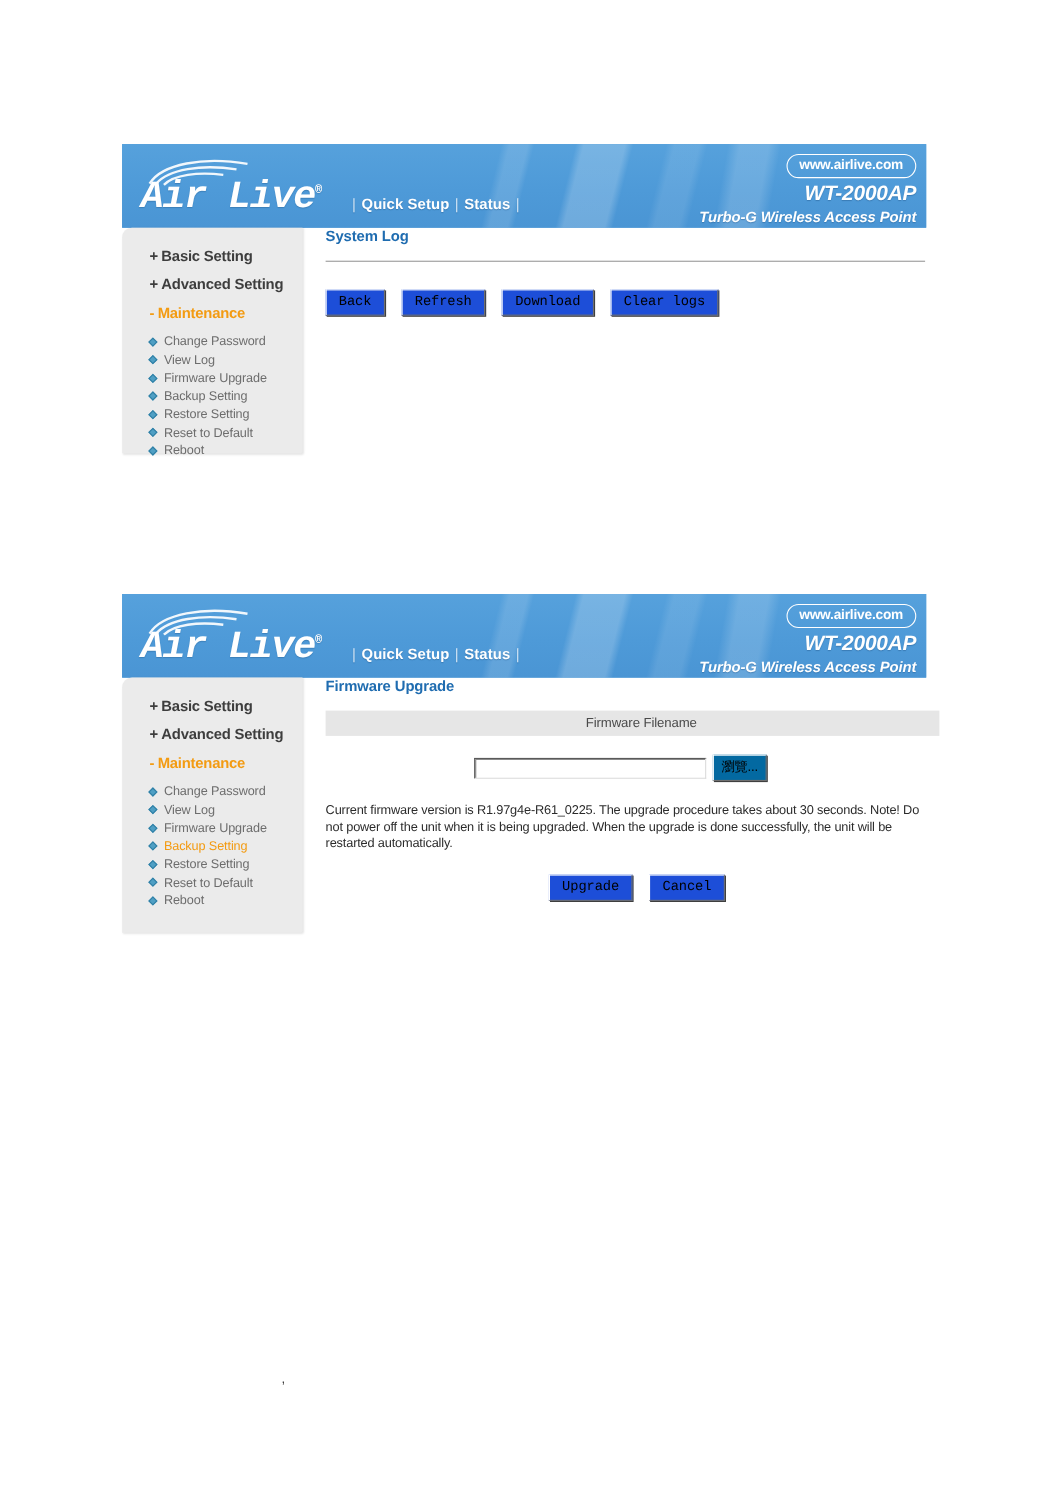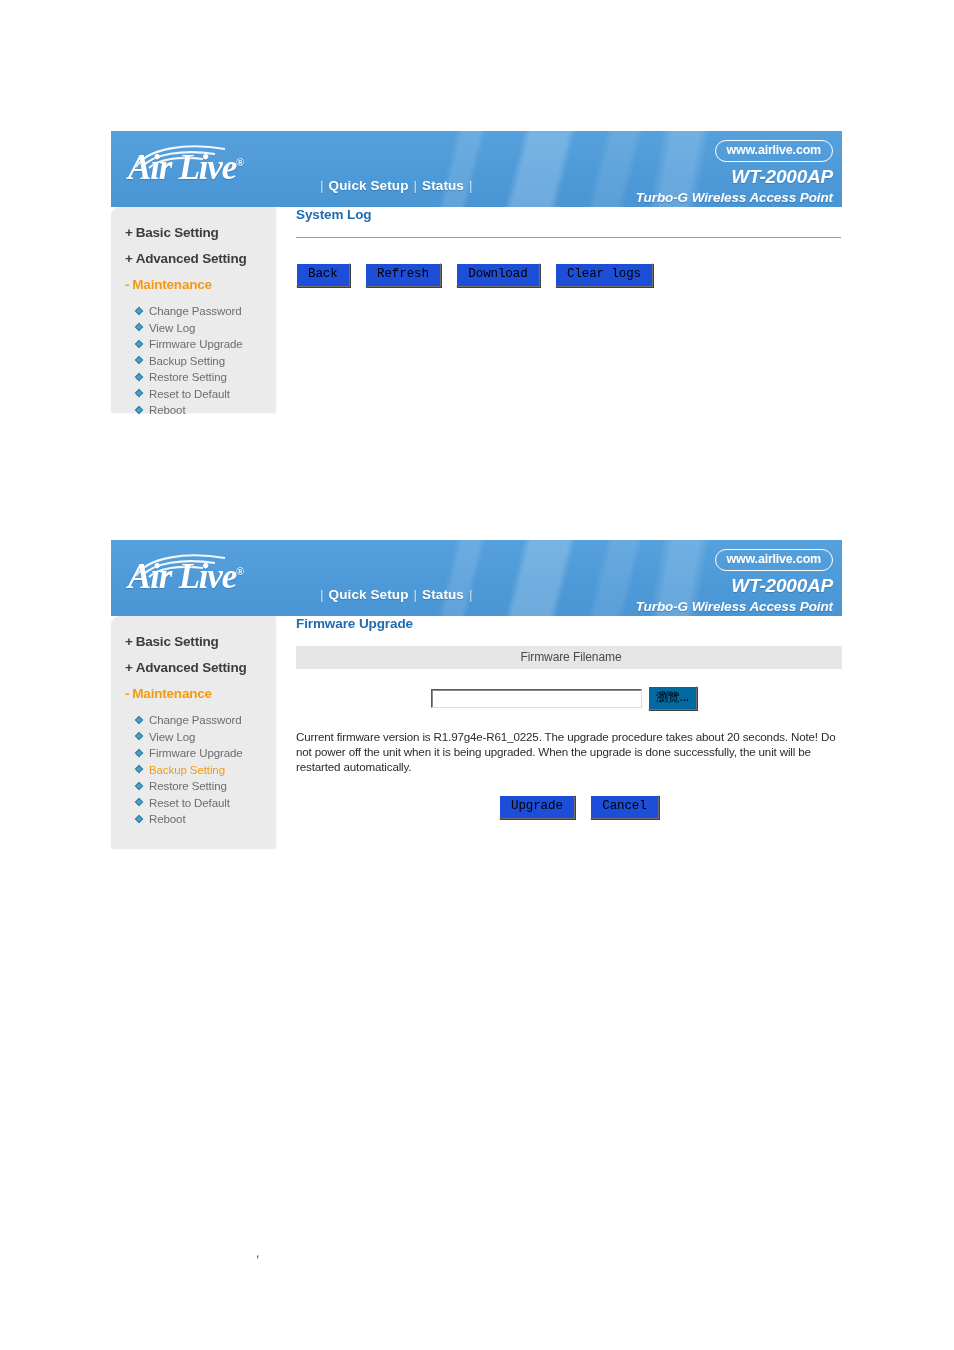--- a/index.html
+++ b/index.html
@@ -47,23 +47,23 @@
     height: 58px;
   }
   .waves {
     position: absolute;
     left: 5px;
     top: 0px;
   }
   .logo-text {
     position: absolute;
     left: 0px;
-    top: 7px;
-    color: #ffffff;
-    font-family: Liberation Serif, serif;
+    top: 19px;
+    color: #ffffff;
+    font-family: Liberation Mono, monospace;
     font-size: 35px;
     font-weight: bold;
     font-style: italic;
     letter-spacing: -1.2px;
     line-height: 1;
     white-space: nowrap;
     text-shadow: 0 1px 1px rgba(30,80,130,0.35);
     text-align: center;
   }
   .logo-reg {
@@ -147,21 +147,21 @@
     padding: 18px 0 16px 0;
     box-sizing: border-box;
   }
   #panel-log  .sidebar { height: 205px; }
   #panel-fw   .sidebar { height: 232px; }
 
   .menu-top {
     color: #3d3d3d;
     font-size: 13.5px;
     font-weight: bold;
-    padding: 0 0 0 14px;
+    padding: 0 0 0 25px;
     margin-bottom: 11px;
     letter-spacing: -0.2px;
     white-space: nowrap;
   }
   .menu-top .pm { margin-right: 3px; }
   .menu-top.open { color: #f39b12; }
 
   .submenu { margin-top: 2px; }
   .sub-item {
     position: relative;
@@ -237,21 +237,21 @@
     vertical-align: top;
   }
 
   
   .fw-bar {
     background: #e6e6e6;
     color: #4a4a4a;
     font-size: 12px;
     font-weight: normal;
     text-align: center;
-    padding: 4px 0 5px 4px;
+    padding: 4px 0 5px 16px;
     width: 542px;
     letter-spacing: -0.1px;
   }
   .fw-file-row {
     margin-top: 17px;
     padding-left: 135px;
     white-space: nowrap;
   }
   .fw-input {
     display: inline-block;
@@ -402,21 +402,21 @@
     <div class="content">
       <div class="page-title">Firmware Upgrade</div>
 
       <div class="fw-bar">Firmware Filename</div>
 
       <div class="fw-file-row">
         <span class="fw-input"></span><span class="browse-btn">瀏覽...</span>
       </div>
 
       <div class="fw-note">
-        <span>Current firmware version is R1.97g4e-R61_0225. The upgrade procedure takes about 20 seconds.</span>
+        <span>Current firmware version is R1.97g4e-R61_0225. The upgrade procedure takes about 30 seconds.</span>
         <span>Note! Do not power off the unit when it is being upgraded. When the upgrade is done successfully, the</span>
         <span>unit will be restarted automatically.</span>
       </div>
 
       <div class="fw-btn-row">
         <span class="btn">Upgrade</span>
         <span class="btn">Cancel</span>
       </div>
     </div>
 

